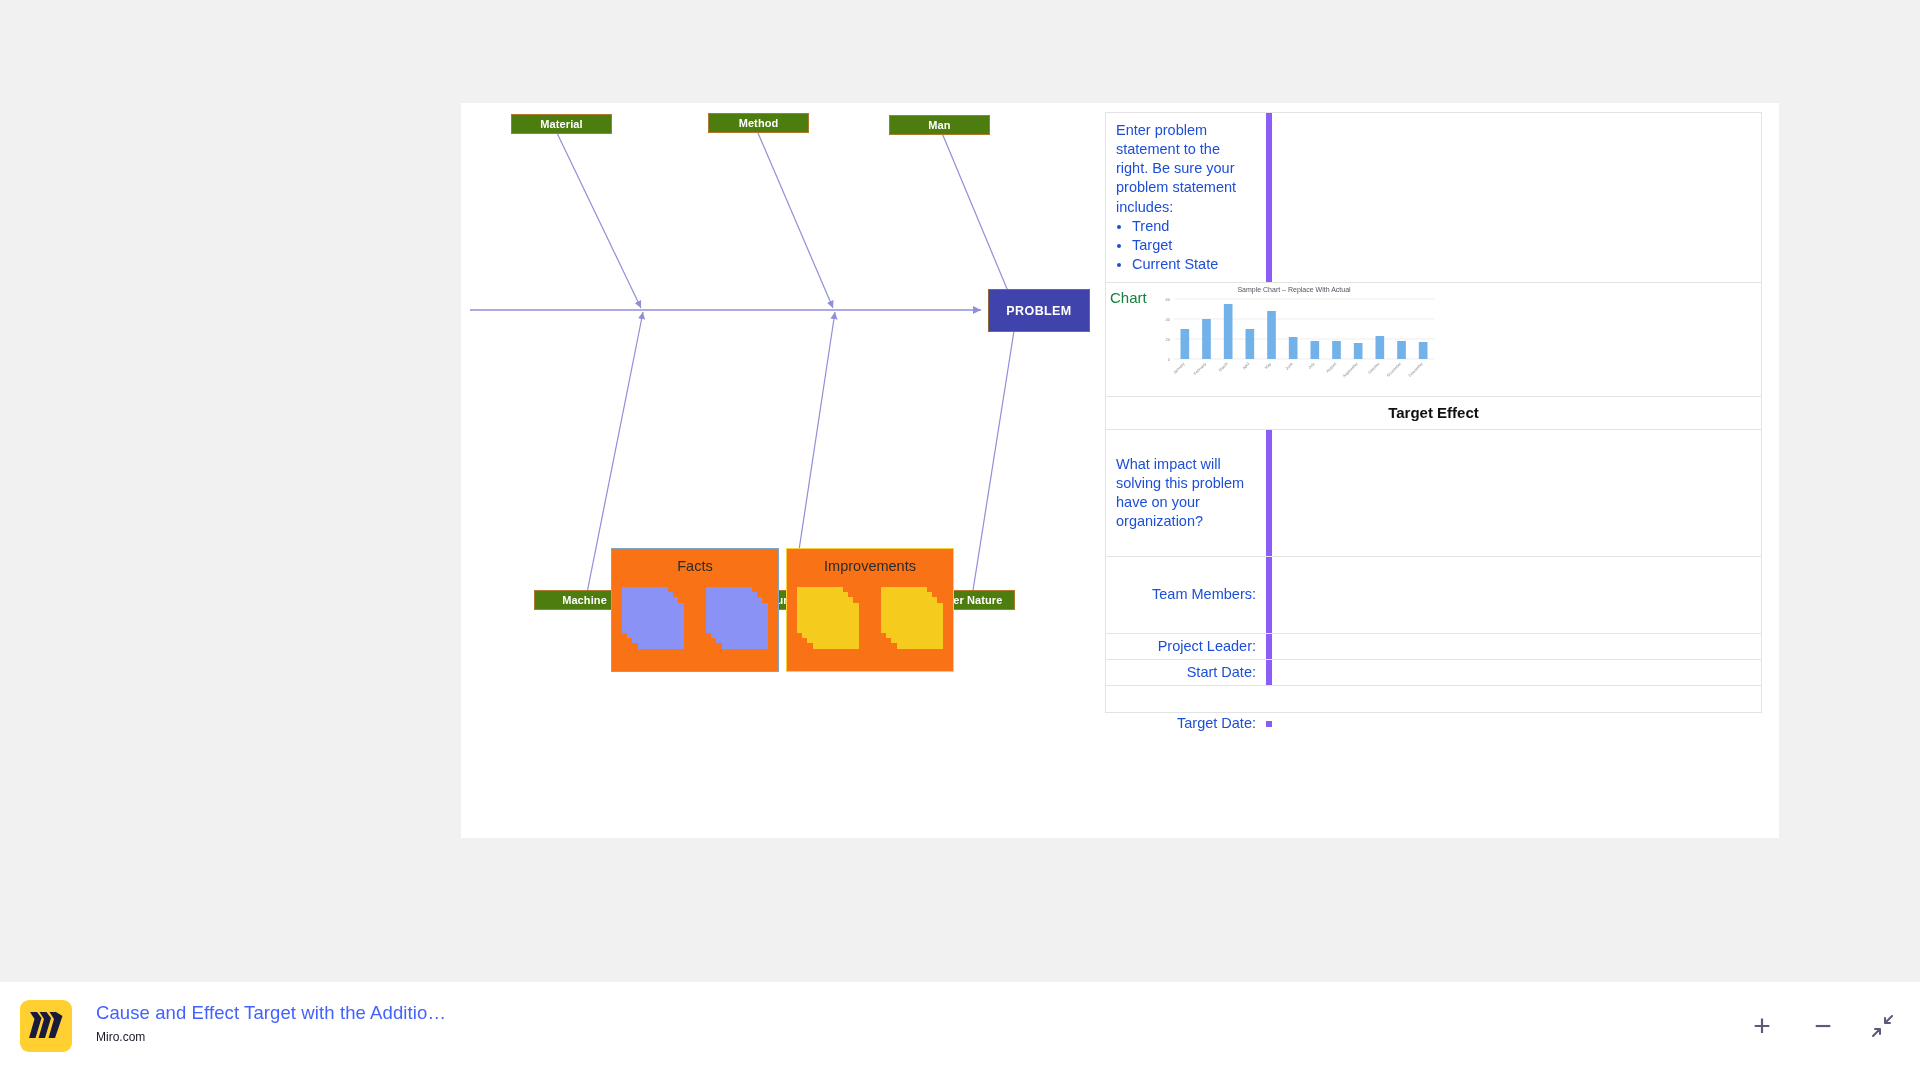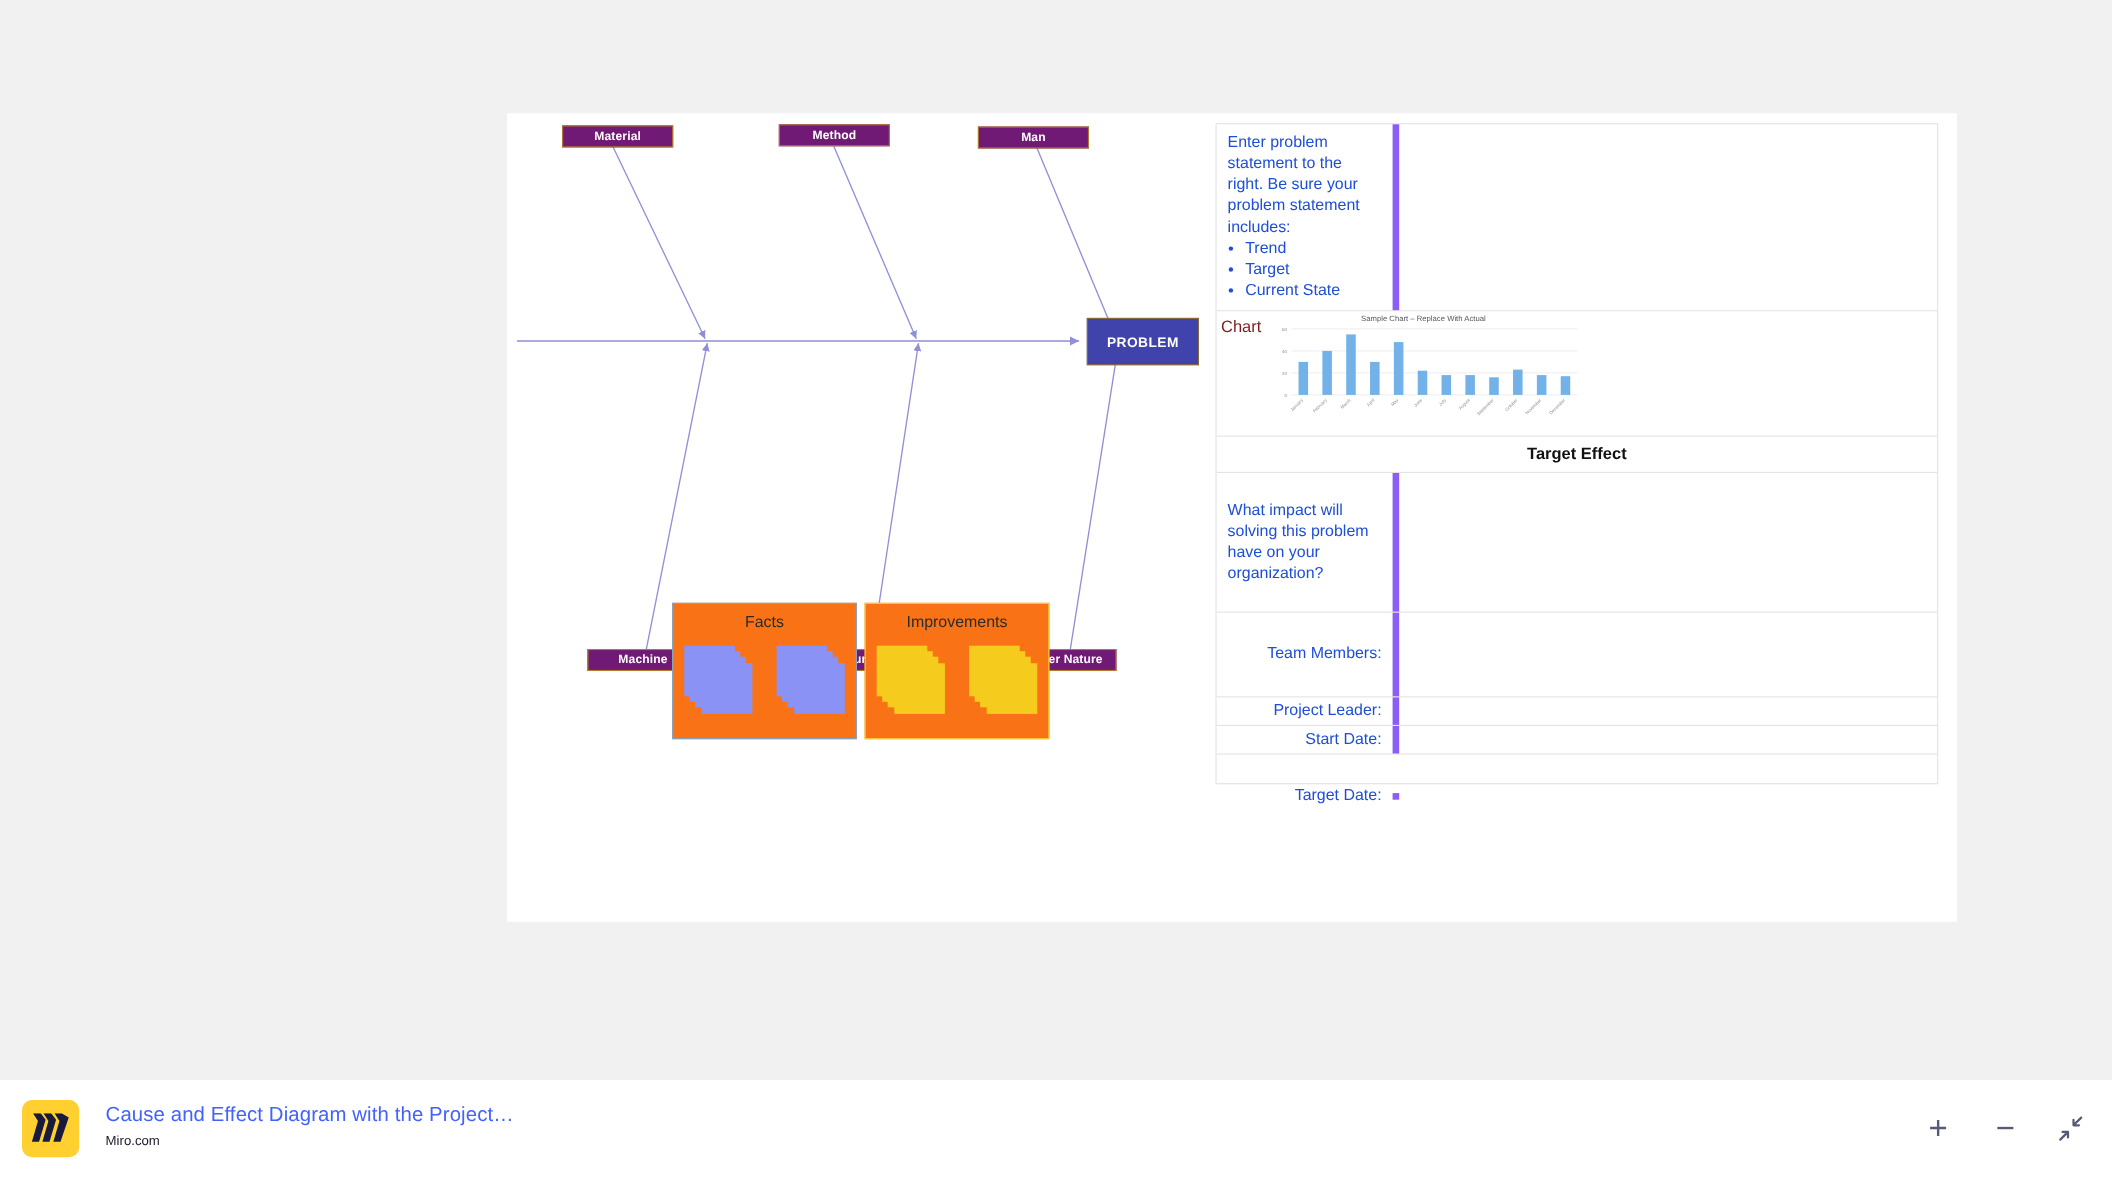--- a/index.html
+++ b/index.html
@@ -21,21 +21,21 @@
     width: 1318px; height: 735px;
     background: #ffffff;
   }
 
   
   .fishbone { position: absolute; left: 0; top: 0; width: 894px; height: 735px; }
   .fishbone svg { position: absolute; left: 0; top: 0; }
 
   .bone-box {
     position: absolute;
-    background: #701a75;
+    background: #4d7c0f;
     border: 1px solid #b0782f;
     color: #ffffff;
     font-size: 11px;
     font-weight: bold;
     display: flex;
     align-items: center;
     justify-content: center;
     letter-spacing: .1px;
     height: 20px;
   }
@@ -110,21 +110,21 @@
   .it-label.right { text-align: right; display: flex; align-items: center; justify-content: flex-end; }
   .it-value { flex: 1 1 auto; }
   .it-label ul { margin: 0; padding-left: 16px; }
   .it-label li { list-style: disc; }
 
   .chartrow { display: flex; align-items: flex-start; min-height: 114px; }
   .chart-caption {
     width: 38px;
     flex: 0 0 auto;
     font-size: 15px;
-    color: #7f1d1d;
+    color: #15803d;
     padding: 6px 0 0 4px;
   }
   .chart-wrap { flex: 1 1 auto; position: relative; height: 110px; }
 
   
   .bottombar {
     position: absolute;
     left: 0; top: 982px;
     width: 1920px; height: 98px;
     background: #ffffff;
@@ -327,21 +327,21 @@
   </div>
 
   <div class="bottombar">
     <div class="bb-logo">
       <svg width="34" height="28" viewBox="0 0 34 28">
         <path d="M7.5,0 L1,0 L5.5,7 L0,26 L6.5,26 L12.5,6 L8,0 Z" fill="#1a1a3d"></path>
         <path d="M17,0 L10.5,0 L15,7 L9.5,26 L16,26 L22,6 L17.5,0 Z" fill="#1a1a3d"></path>
         <path d="M27,0 L20.5,0 L25,7 L19.5,26 L26,26 L33.5,4 L27,0 Z" fill="#1a1a3d"></path>
       </svg>
     </div>
-    <div class="bb-title">Cause and Effect Diagram with the Project…</div>
+    <div class="bb-title">Cause and Effect Target with the Additio…</div>
     <div class="bb-sub">Miro.com</div>
 
     <div class="bb-btn" id="zoom-in">+</div>
     <div class="bb-btn" id="zoom-out">−</div>
     <div class="bb-btn" id="collapse">
       <svg width="26" height="26" viewBox="0 0 26 26">
         <path d="M23,3 L16,10 M16,10 L21,10 M16,10 L16,5" stroke="#585a78" stroke-width="2" fill="none" stroke-linecap="round"></path>
         <path d="M4,23 L11,16 M11,16 L6,16 M11,16 L11,21" stroke="#585a78" stroke-width="2" fill="none" stroke-linecap="round"></path>
       </svg>
     </div>

